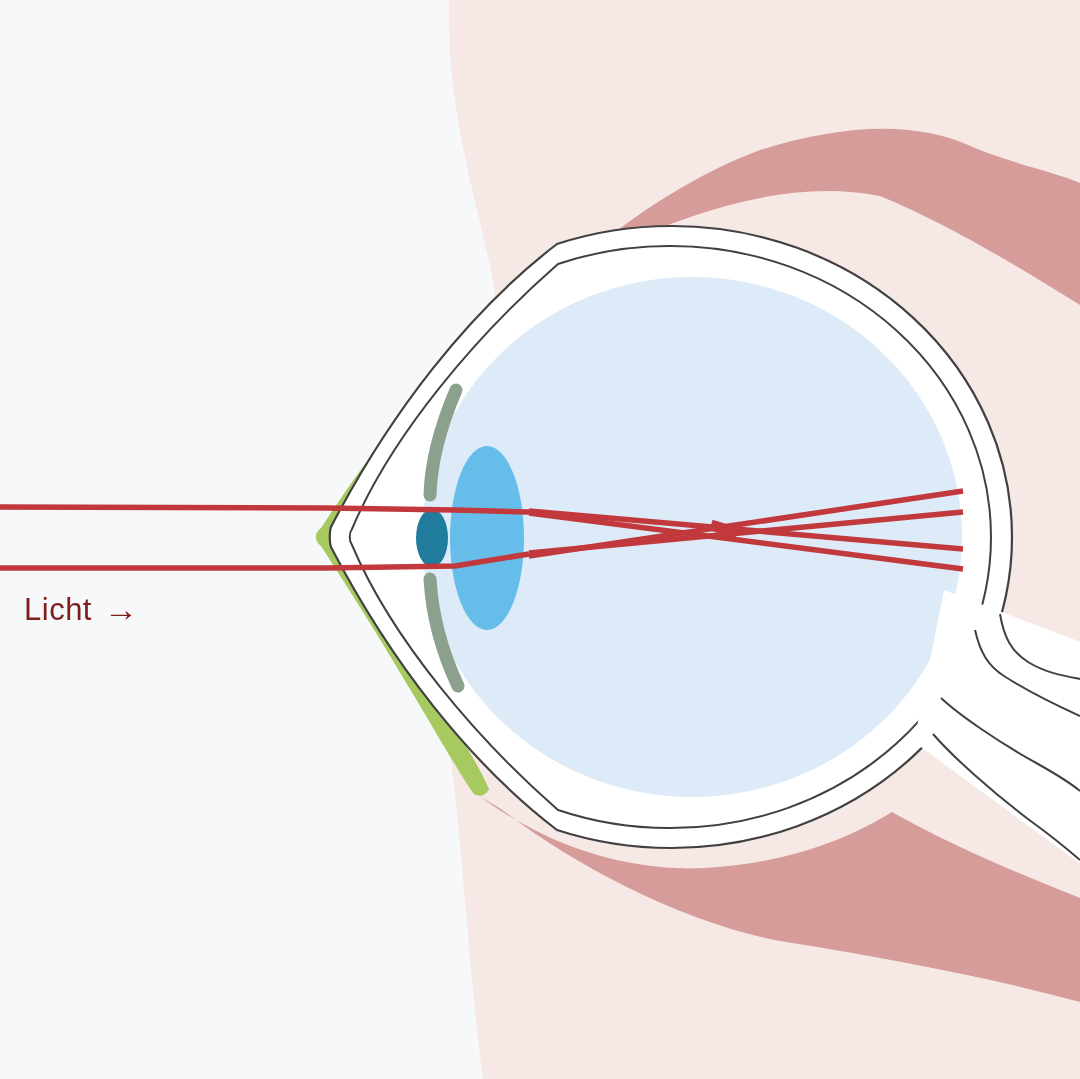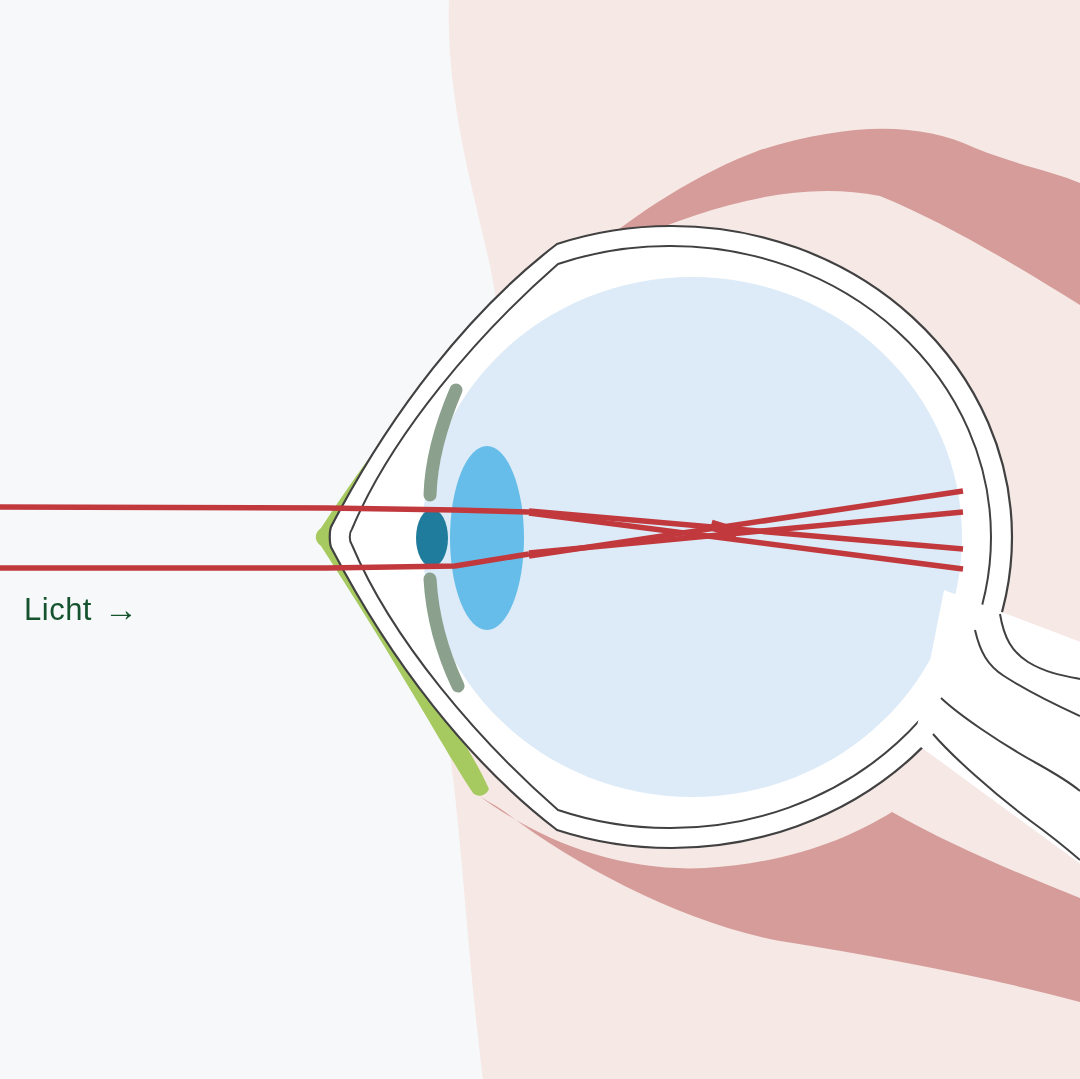--- a/index.html
+++ b/index.html
@@ -3,21 +3,21 @@
 <meta charset="utf-8">
 <style>
   html,body{margin:0;padding:0;background:#fff;}
   body{width:1080px;height:1079px;position:relative;overflow:hidden;
        font-family:"Liberation Sans","DejaVu Sans",sans-serif;}
   #stage{position:absolute;inset:0;}
   svg{display:block;}
   .outline{fill:none;}
   .label-light{
     position:absolute;left:24px;top:592px;
-    font-size:31px;color:#14532d;letter-spacing:0.5px;
+    font-size:31px;color:#7f1d1d;letter-spacing:0.5px;
     display:flex;align-items:center;gap:12px;white-space:nowrap;
   }
   .label-light .arrow{font-size:34px;line-height:1;transform:translateY(-1px);}
 </style>
 </head>
 <body>
 
 <div id="stage">
 <svg width="1080" height="1079" viewBox="0 0 1080 1079" xmlns="http://www.w3.org/2000/svg">
 

